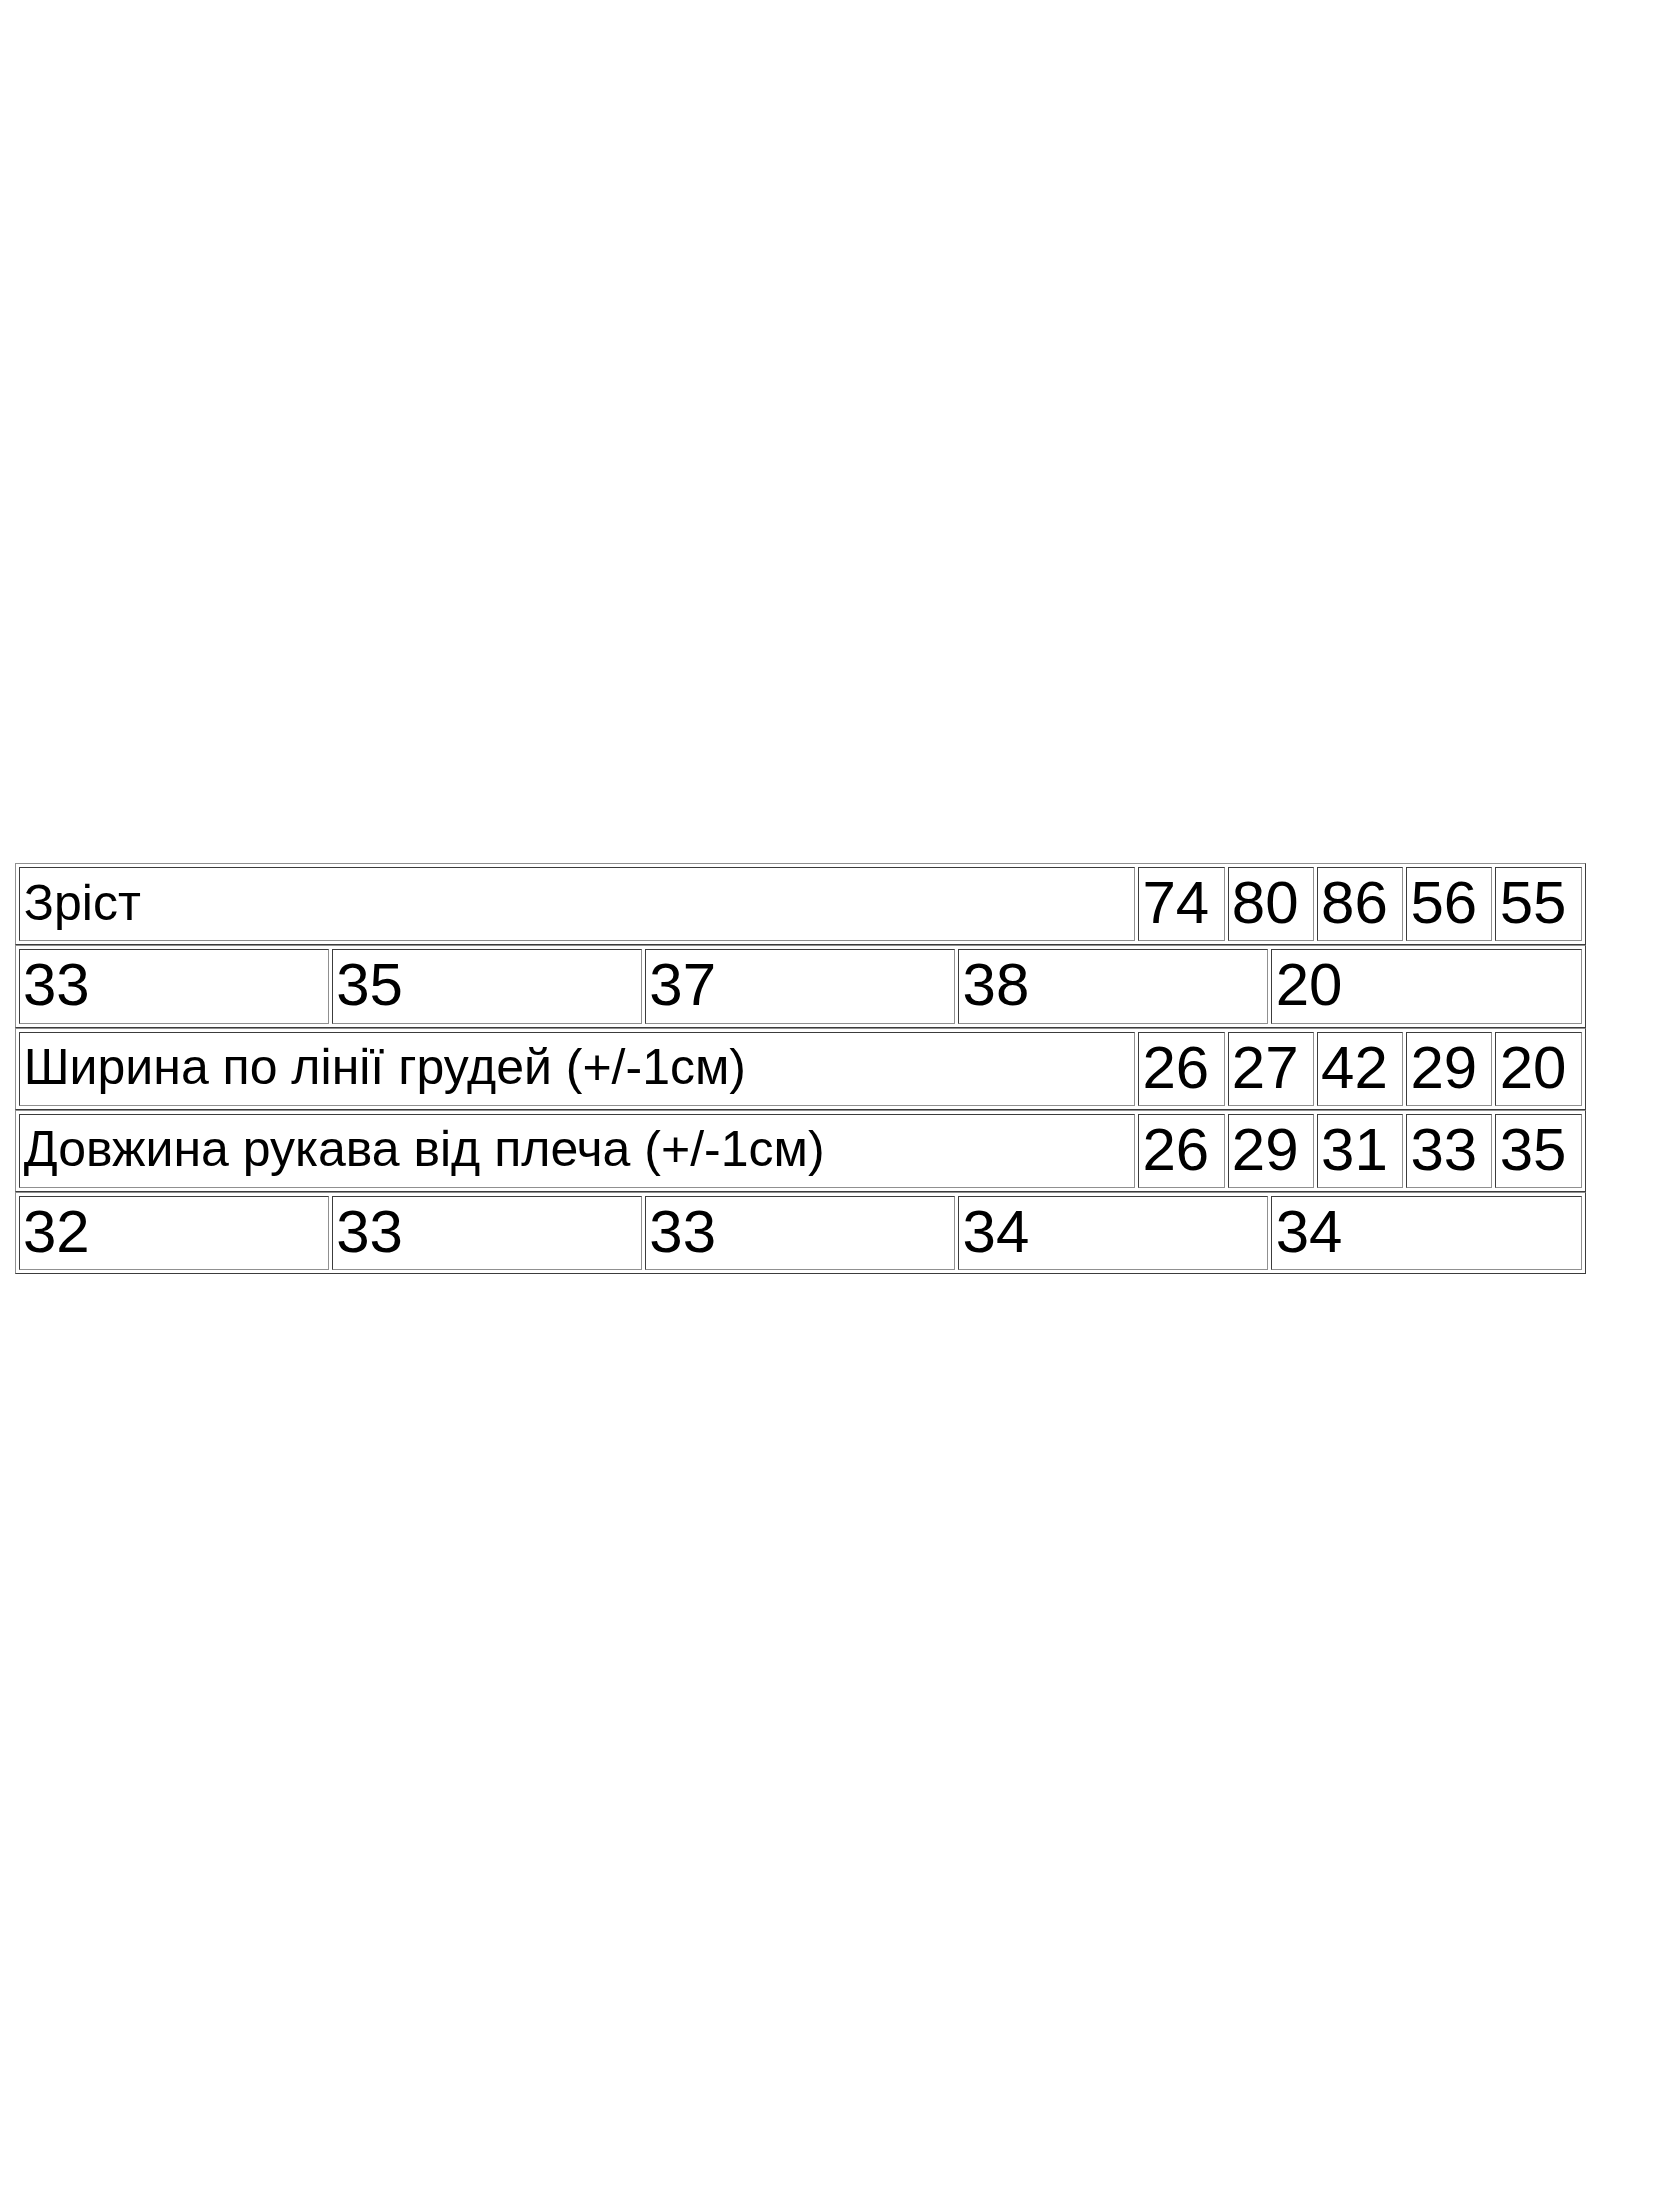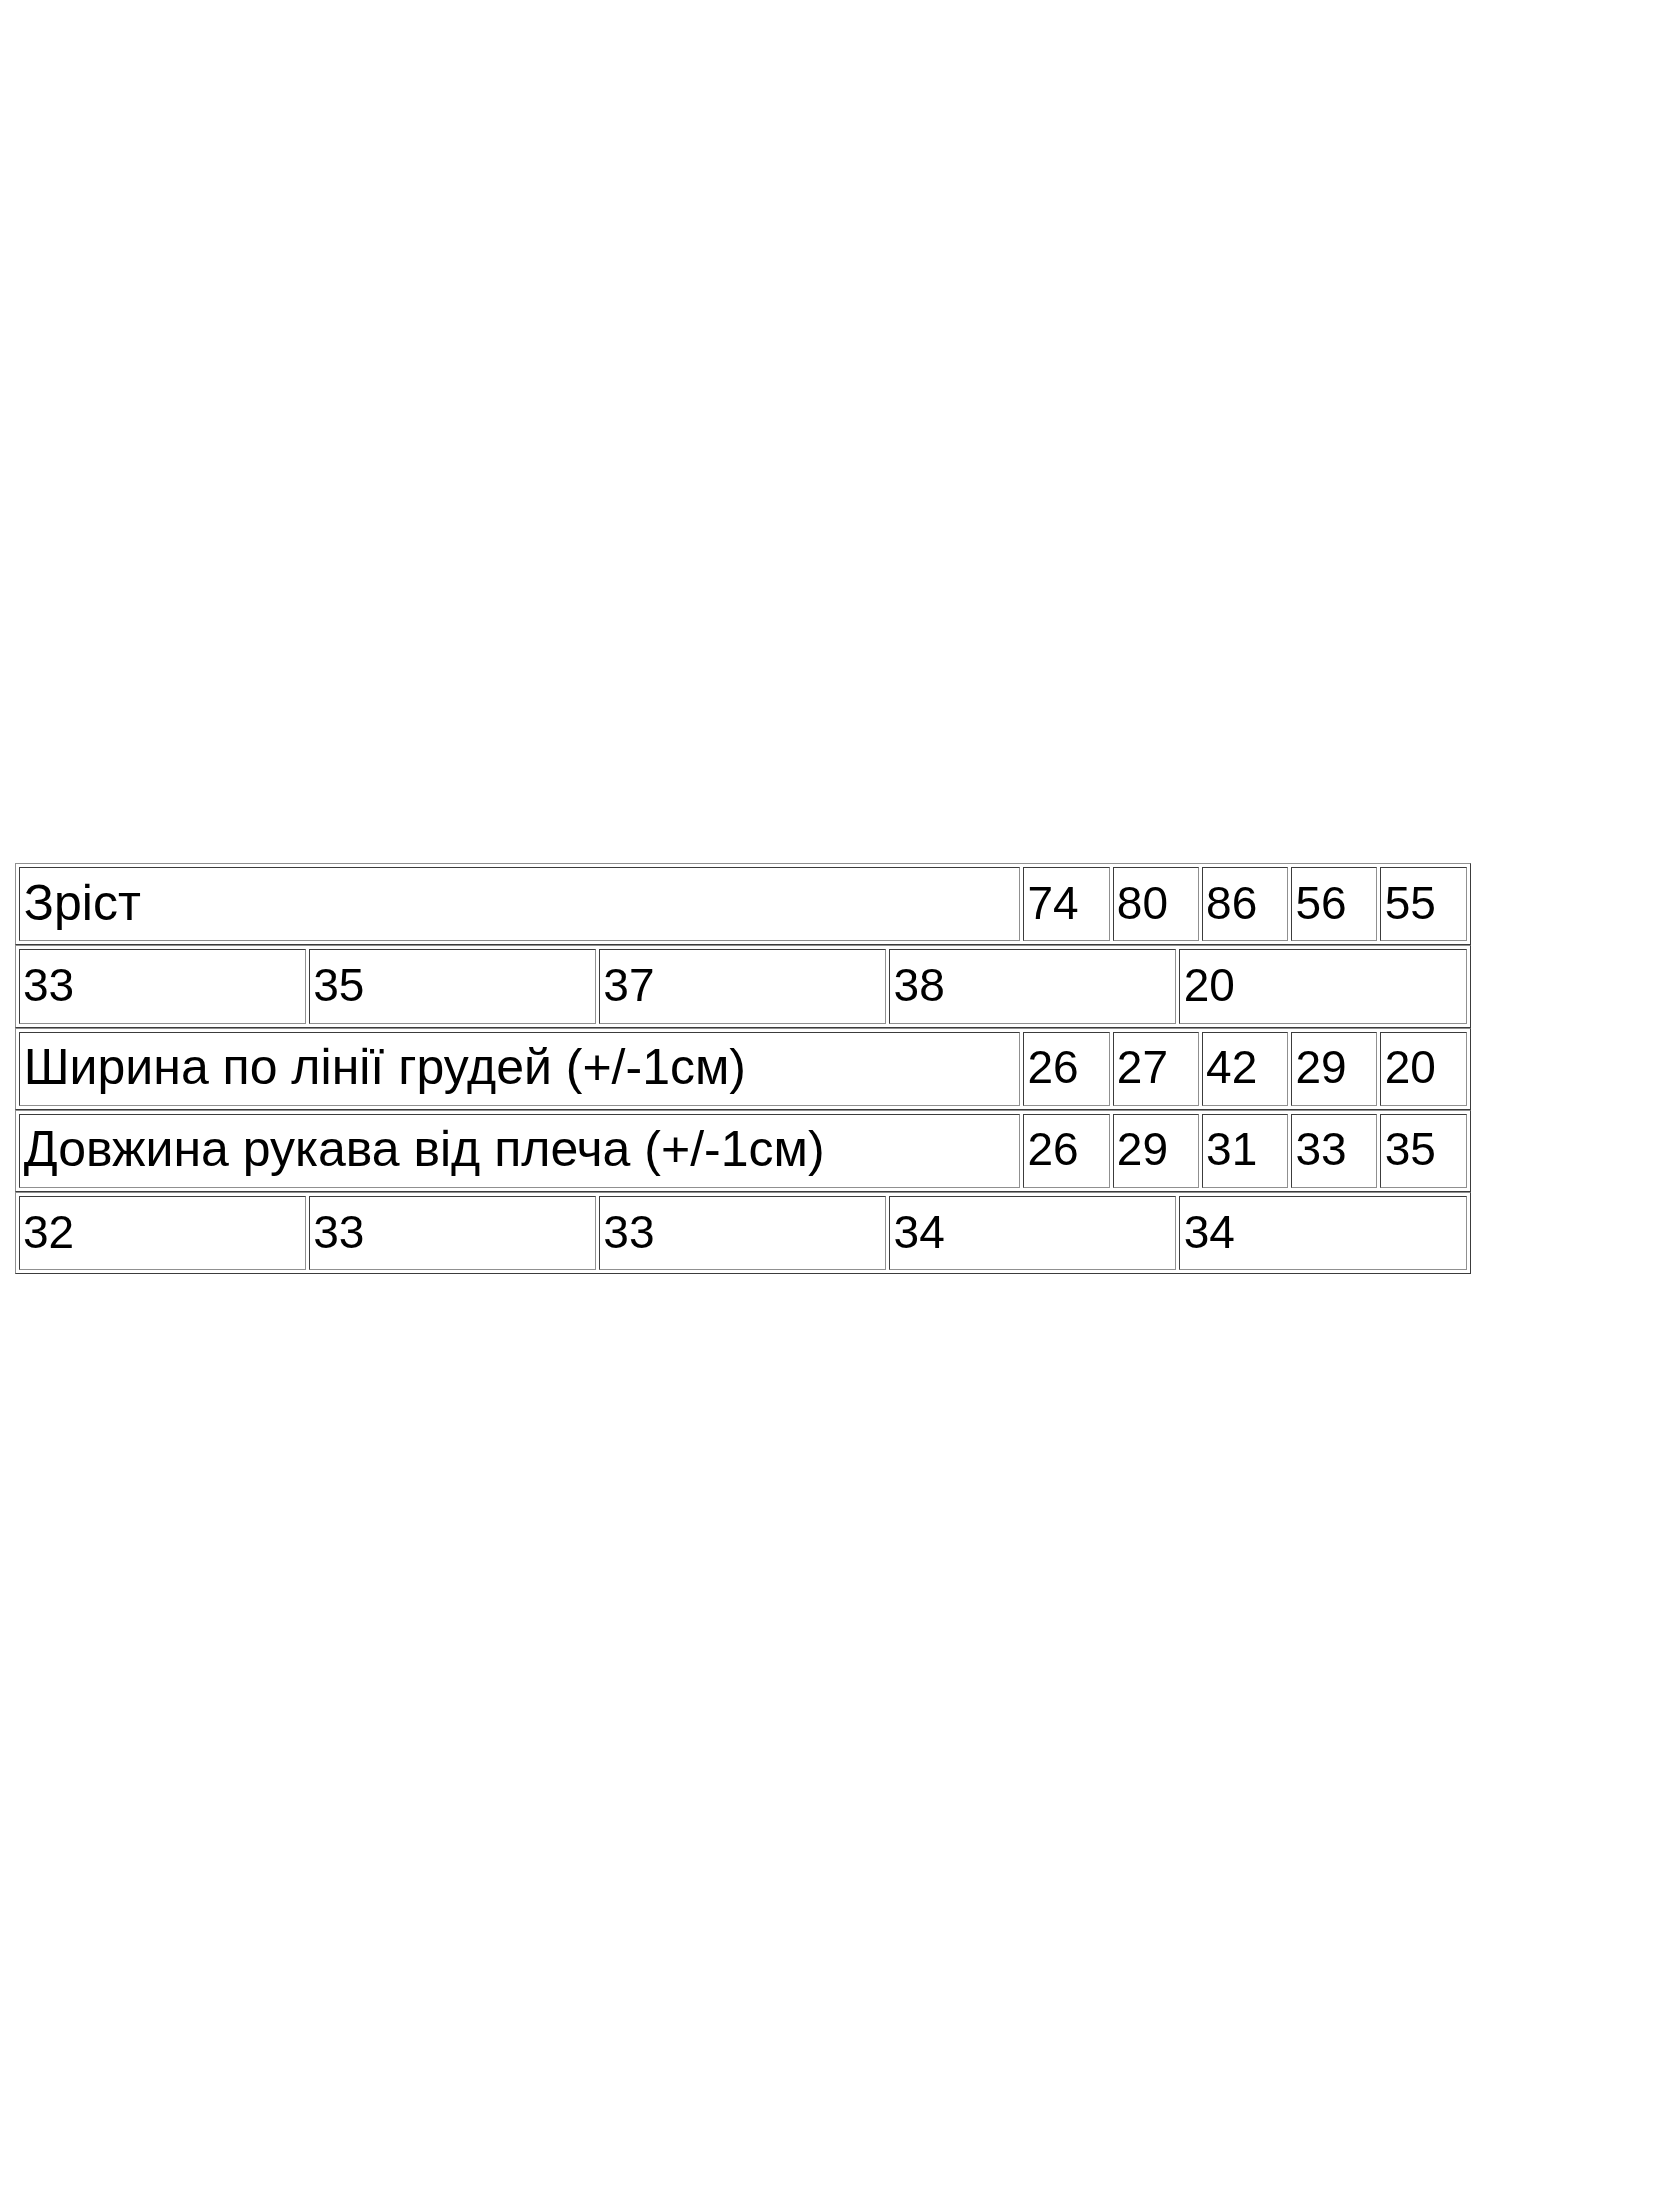--- a/index.html
+++ b/index.html
@@ -12,21 +12,21 @@
     height: 2205px;
     position: relative;
     overflow: hidden;
     font-family: "Liberation Sans", sans-serif;
     color: #000000;
   }
   .size-chart {
     position: absolute;
     top: 863px;
     left: 14.7px;
-    width: 1456px;
+    width: 1571px;
   }
   .rowtable {
     display: table;
     table-layout: fixed;
     width: 100%;
     border-collapse: separate;
     border-spacing: 3.3px;
     border: 1.6px outset #909090;
     background: #ffffff;
     box-sizing: border-box;
@@ -40,21 +40,21 @@
     overflow: hidden;
     white-space: nowrap;
   }
   .c.label {
     font-size: 50px;
     padding: 0 3.3px 3.3px 4.1px;
     text-align: left;
   }
   .c.num {
     width: 81px;
-    font-size: 46px;
+    font-size: 60px;
     padding: 0 0 3.3px 3.3px;
     text-align: left;
   }
 </style>
 </head>
 <body>
 
 <div class="size-chart">
 
   <div class="rowtable">

